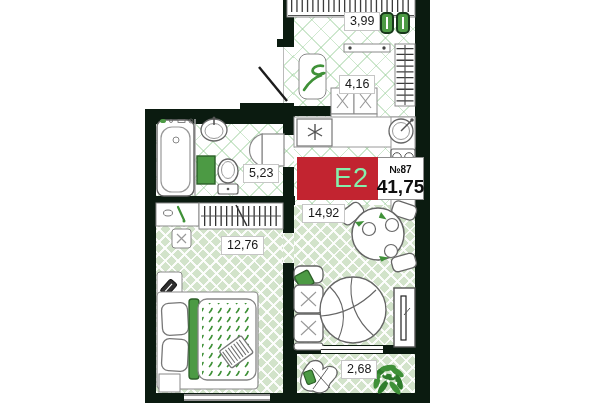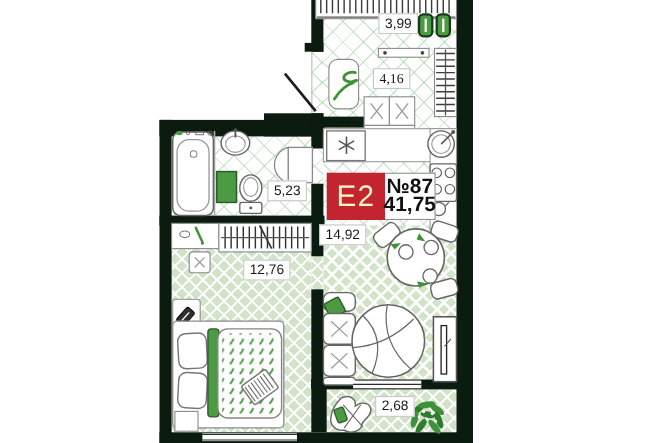--- a/index.html
+++ b/index.html
@@ -11,26 +11,26 @@
       repeating-linear-gradient(45deg, rgba(140,200,140,.42) 0 1.2px, rgba(0,0,0,0) 1.2px 13px),
       repeating-linear-gradient(135deg, rgba(140,200,140,.42) 0 1.2px, rgba(0,0,0,0) 1.2px 13px);}
   .floor-wood{position:absolute;background-color:#d2e3ca;
     background-image:
       repeating-linear-gradient(45deg, rgba(255,255,255,.9) 0 2px, rgba(255,255,255,0) 2px 9px),
       repeating-linear-gradient(135deg, rgba(255,255,255,.9) 0 2px, rgba(255,255,255,0) 2px 9px);}
   svg.furn{position:absolute;left:0;top:0;}
   .arealabel{position:absolute;background:#fff;border:1px solid #c6c6c6;color:#181818;
              font-size:12.5px;line-height:15px;padding:1px 5px;white-space:nowrap;z-index:5;}
   .badge{position:absolute;left:297px;top:157px;display:flex;z-index:6;}
-  .badge-red{width:53px;height:43px;background:#c22430;color:#fef9c3;font-size:27px;
-             display:flex;align-items:center;justify-content:center;letter-spacing:1px;}
+  .badge-red{width:53px;height:43px;background:#c22430;color:#86efac;font-size:27px;
+             display:flex;align-items:center;justify-content:center;letter-spacing:1px;padding-left:28px;}
   .badge-white{width:46px;height:43px;background:#fff;border:1px solid #8f8f8f;border-left:none;
                box-sizing:border-box;display:flex;flex-direction:column;align-items:center;
                justify-content:center;color:#101010;}
-  .badge-num{font-size:19px;font-weight:600;line-height:17px;}
+  .badge-num{font-size:10px;font-weight:600;line-height:17px;}
   .badge-area{font-size:19px;font-weight:600;line-height:18px;}
 </style>
 </head>
 <body>
 
 <div class="canvas">
 
   <div class="floor-tile" style="left:294px;top:0;width:121px;height:205px;"></div>
   <div class="floor-tile" style="left:156px;top:124px;width:127px;height:72px;"></div>
   <div class="floor-tile" style="left:283px;top:47px;width:11px;height:56px;"></div>
@@ -271,23 +271,23 @@
       <line x1="184" y1="395" x2="270" y2="395" stroke="#2a2a2a" stroke-width="1"></line>
       <line x1="184" y1="400" x2="270" y2="400" stroke="#2a2a2a" stroke-width="1"></line>
     </g>
     <g>
       <rect x="321" y="346" width="62" height="7" fill="#fdfdfd"></rect>
       <line x1="321" y1="349.5" x2="383" y2="349.5" stroke="#2a2a2a" stroke-width="1.2"></line>
     </g>
   </svg>
 
   <div class="arealabel" style="left:344px;top:12px;">3,99</div>
-  <div class="arealabel" style="left:339px;top:62px;font-family:Liberation Serif, serif;">4,16</div>
+  <div class="arealabel" style="left:339px;top:75px;">4,16</div>
   <div class="arealabel" style="left:243px;top:164px;">5,23</div>
-  <div class="arealabel" style="left:290px;top:204px;">14,92</div>
+  <div class="arealabel" style="left:302px;top:204px;">14,92</div>
   <div class="arealabel" style="left:221px;top:236px;">12,76</div>
   <div class="arealabel" style="left:341px;top:360px;">2,68</div>
 
   <div class="badge">
     <div class="badge-red">E2</div>
     <div class="badge-white">
       <div class="badge-num">№87</div>
       <div class="badge-area">41,75</div>
     </div>
   </div>

